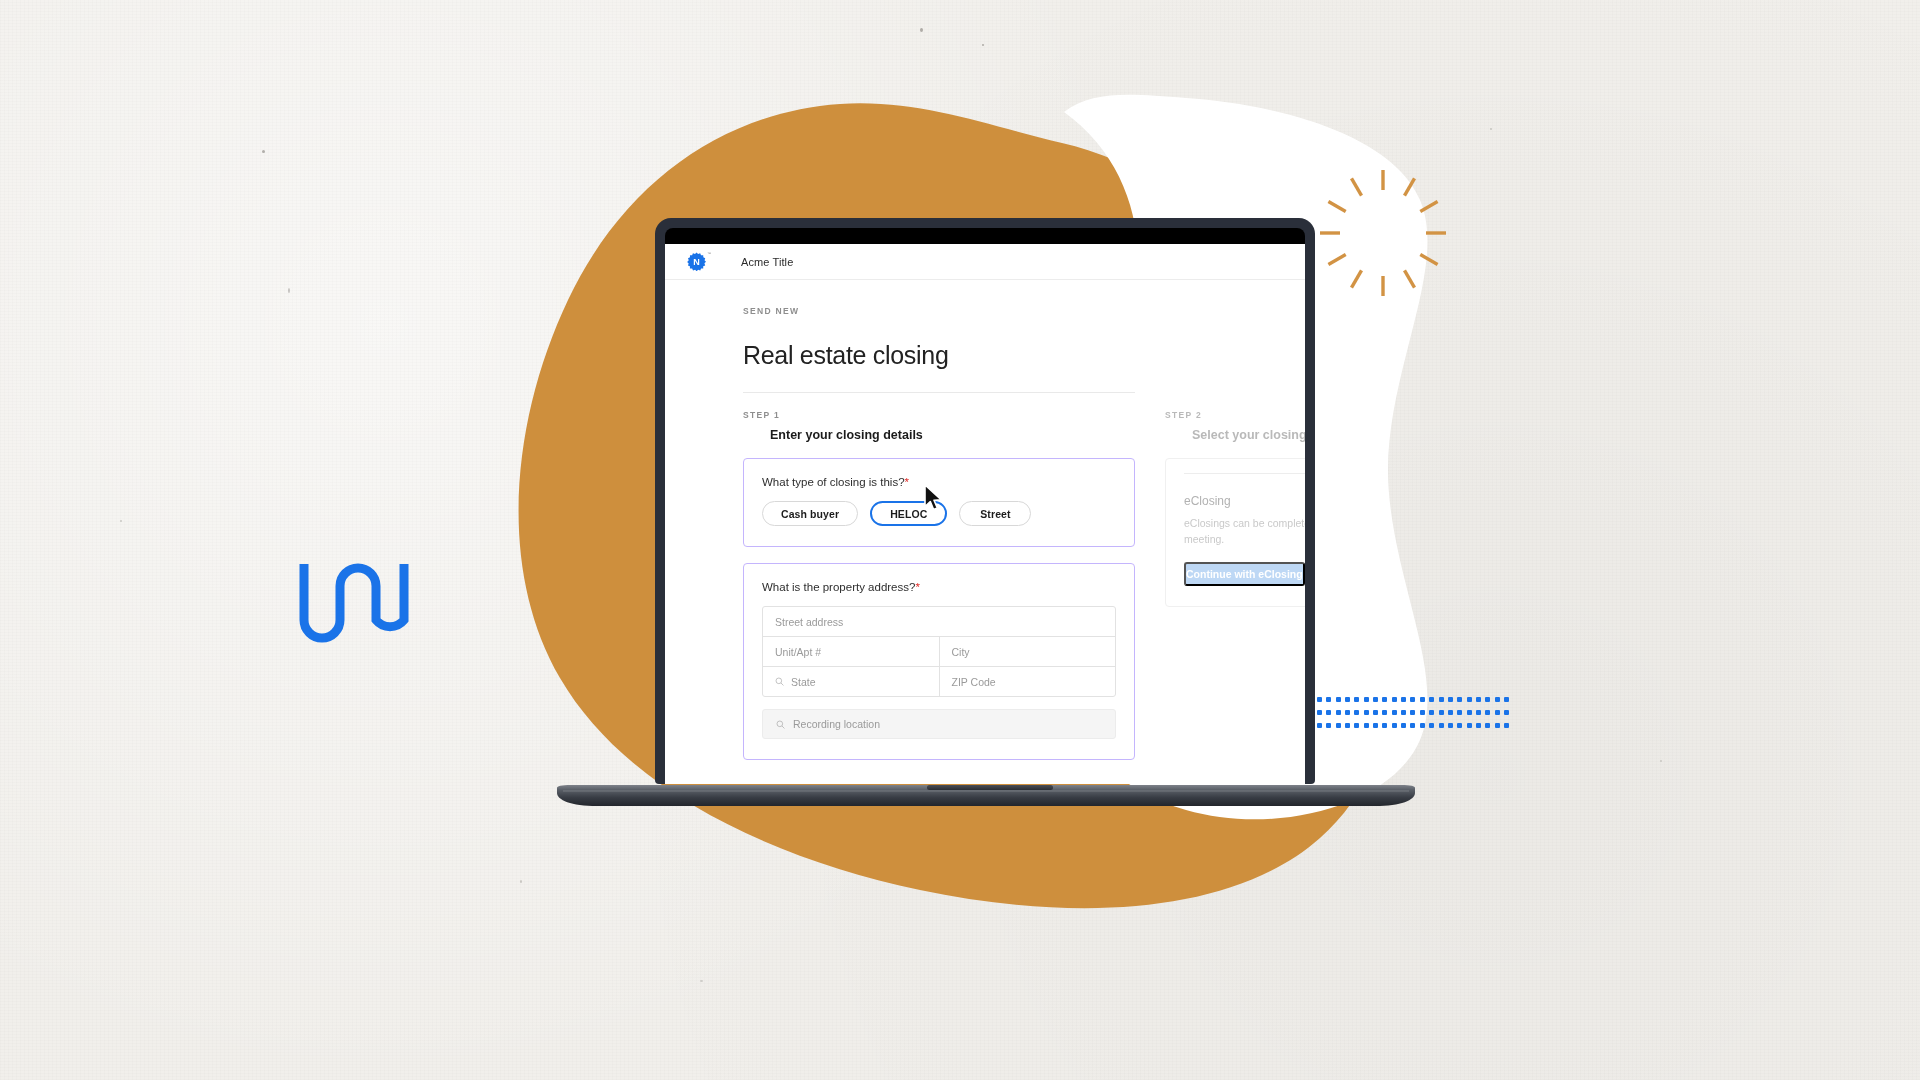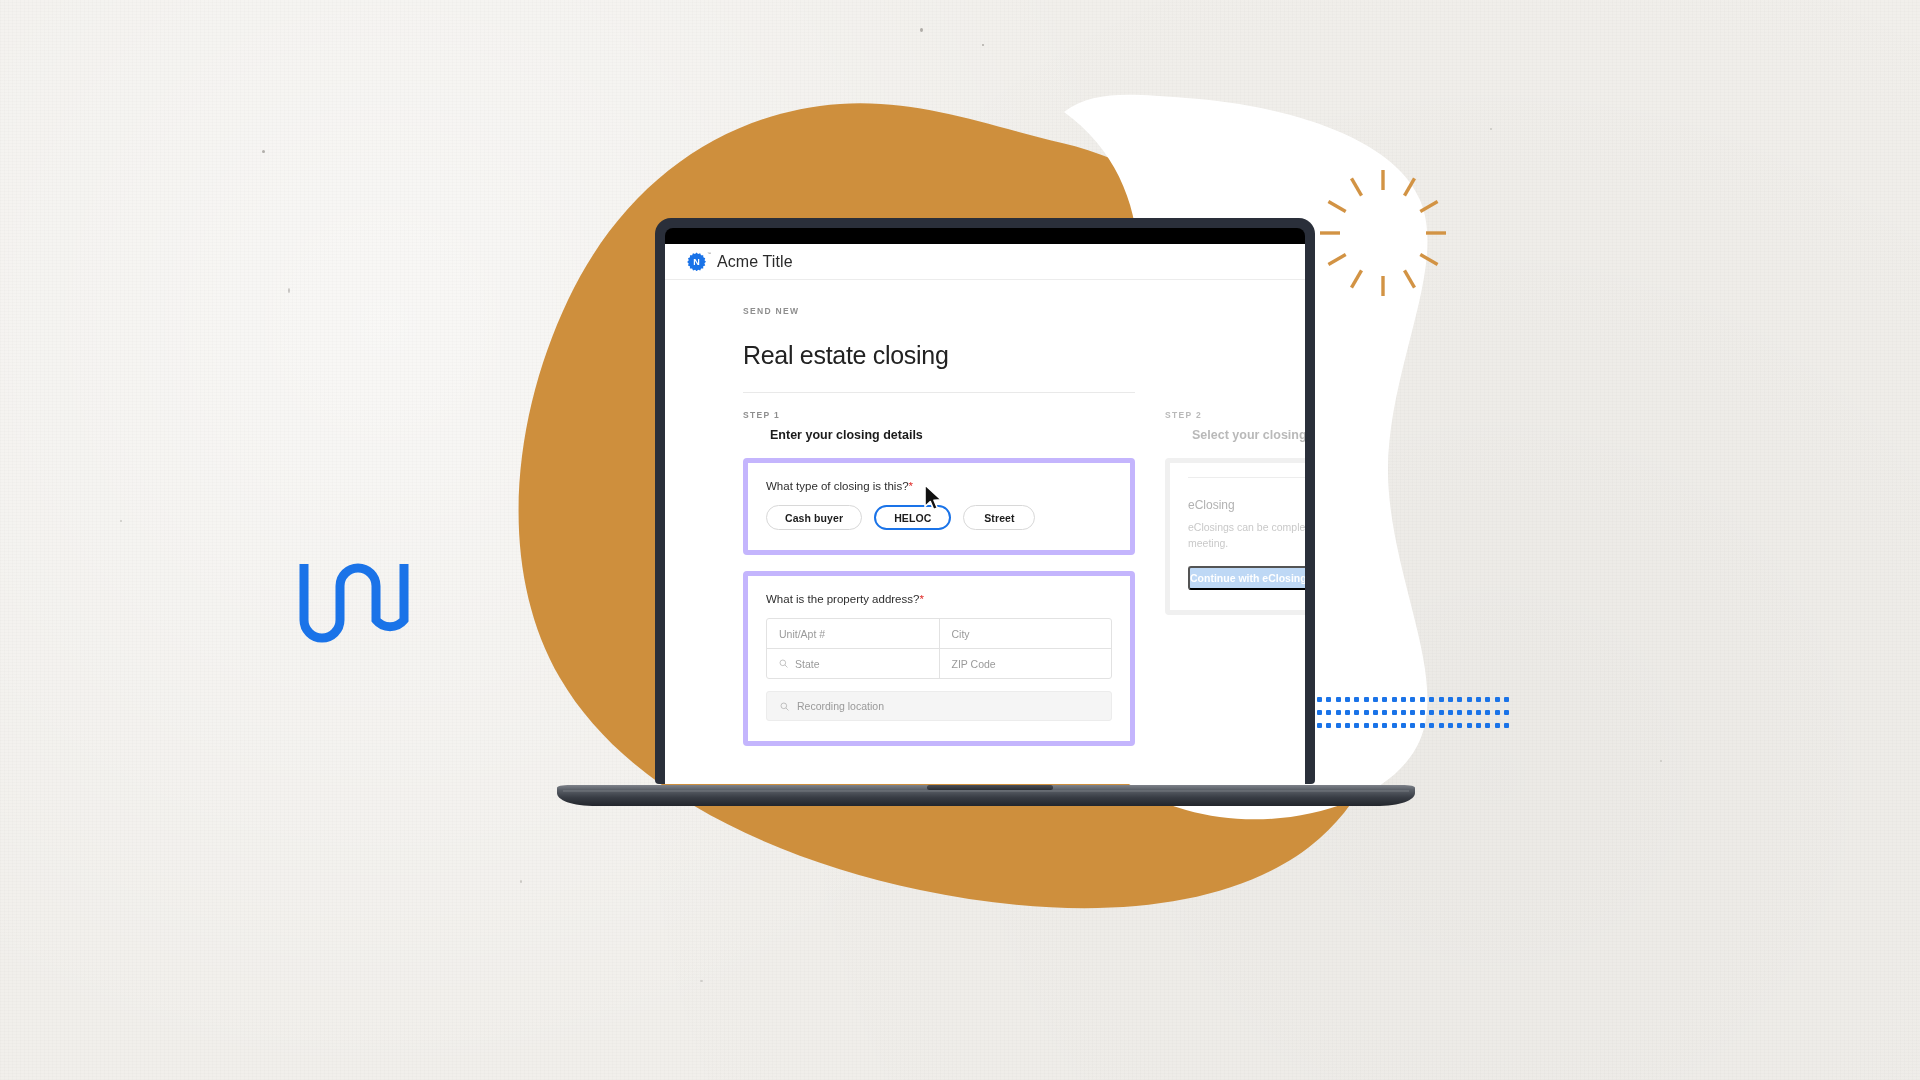--- a/index.html
+++ b/index.html
@@ -49,33 +49,33 @@
 
   
   #app-topbar{
     height:36px; border-bottom:1px solid #ececec;
     display:flex; align-items:center; padding-left:22px; gap:11px;
     background:#fff;
   }
   #brand-seal{ width:19px; height:19px; position:relative; flex:none; }
   #brand-seal svg{ display:block; }
   #brand-tm{ position:absolute; right:-5px; top:-1px; font-size:4px; color:#8a8a8a; }
-  #brand-name{ font-size:16px; color:#2b2b2b; letter-spacing:.1px; }
+  #brand-name{ font-size:11px; color:#2b2b2b; letter-spacing:.1px;margin-left:24px; }
 
   #page-body{ padding:26px 0 0 78px; position:relative; }
   .eyebrow{ font-size:8.5px; letter-spacing:1.3px; color:#8e8e8e; font-weight:700; }
   #page-title{ font-size:25px; font-weight:400; color:#222; margin-top:25px; letter-spacing:-.3px; }
   #title-rule{ width:392px; height:1px; background:#e9e9e9; margin-top:22px; }
 
   #steps-row{ display:flex; gap:30px; margin-top:17px; }
   .step-col{ width:392px; flex:none; }
   .step-head{ font-size:12.5px; font-weight:700; color:#1b1b1b; margin-top:8px;padding-left:27px; }
 
   .card{
-    background:#fff; border:5px solid #c4b5fd; border-radius:4px;
+    background:#fff; border:1px solid #c4b5fd; border-radius:4px;
     margin-top:16px; padding:17px 18px 20px 18px;
   }
   .question{ font-size:11.5px; color:#2e2e2e; }
   .req{ color:#e02b27; }
 
   .pill-row{ display:flex; gap:12px; margin-top:13px; }
   .pill{
     height:25px; min-width:72px; padding:0 18px;
     border:1px solid #d8d8d8; border-radius:14px; background:#fff;
     font-size:10.5px; font-weight:700; color:#1c1c1c;
@@ -307,20 +307,23 @@
                   <button class="pill">Street</button>
                 </div>
               </div>
 
               <div class="card">
                 <div class="question">
                   <span>What is the property address?</span><span class="req">*</span>
                 </div>
 
                 <div class="addr-grid">
+                  <div class="addr-row">
+                    <div class="addr-cell">Street address</div>
+                  </div>
                   <div class="addr-row">
                     <div class="addr-cell">Unit/Apt #</div>
                     <div class="addr-cell">City</div>
                   </div>
                   <div class="addr-row">
                     <div class="addr-cell">
                       <svg class="mag" viewBox="0 0 16 16">
                         <circle cx="6.8" cy="6.8" r="5" fill="none" stroke="#9a9a9a" stroke-width="1.6"></circle>
                         <line x1="10.6" y1="10.6" x2="15" y2="15" stroke="#9a9a9a" stroke-width="1.6"></line>
                       </svg>

